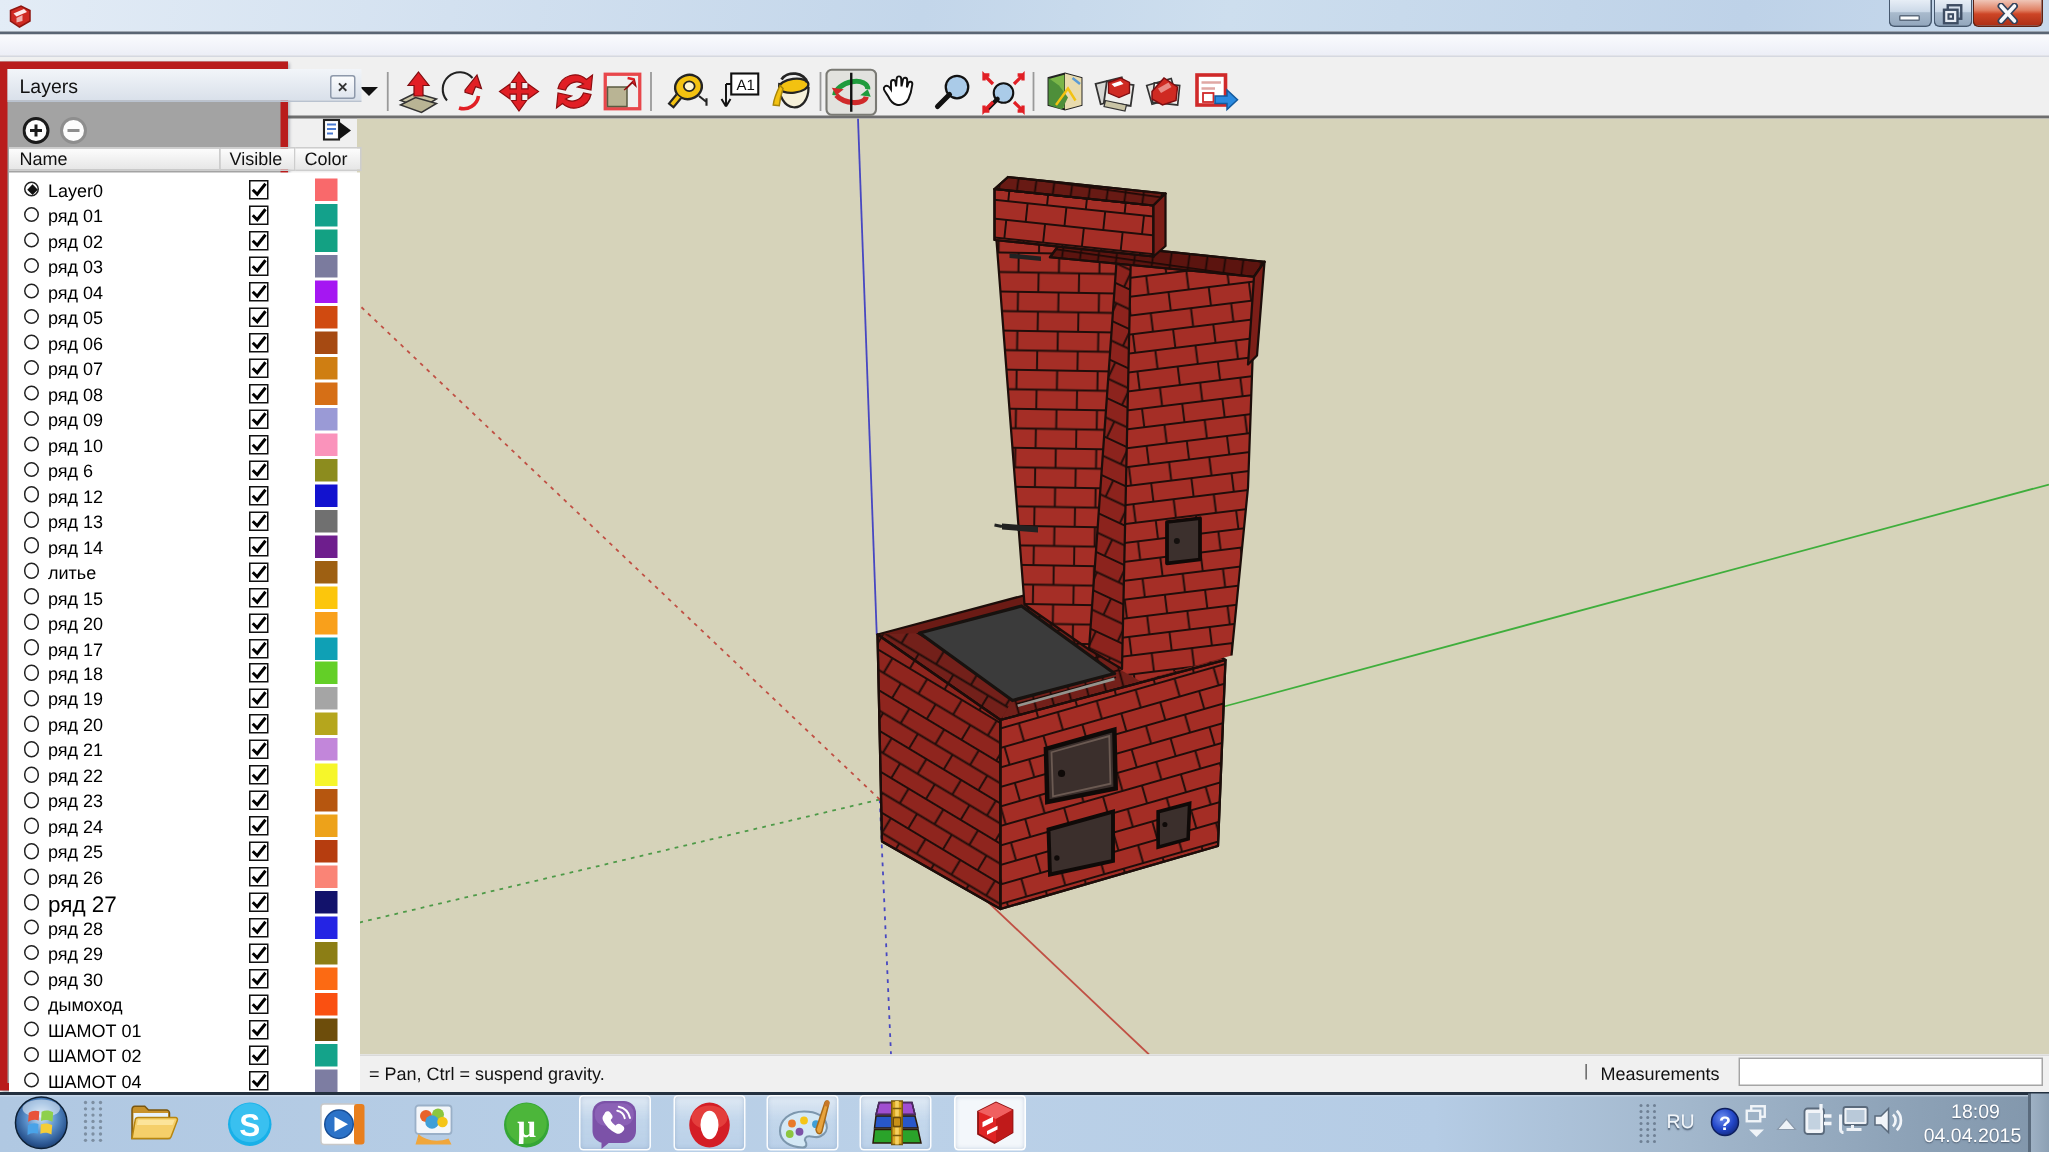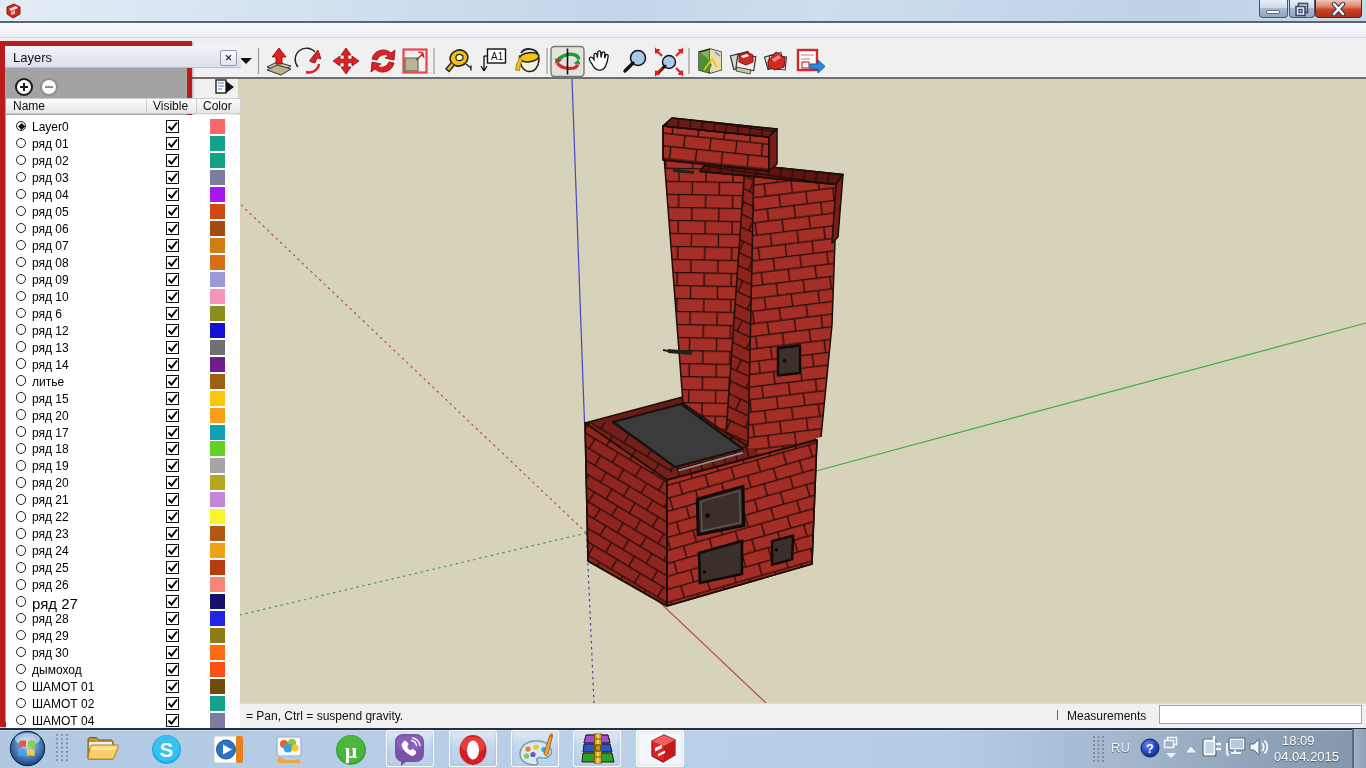--- a/index.html
+++ b/index.html
@@ -734,14 +734,14 @@
 <svg class="abs" style="left:1225px;top:735px" width="22" height="24" viewBox="0 0 22 24">
  <rect x="4" y="3" width="16" height="12" rx="1.5" fill="#eef2f7" stroke="#5a6a7c" stroke-width="1.2"></rect>
  <rect x="6" y="5" width="12" height="8" fill="#b9c9d9"></rect>
  <path d="M10,15 L10,18 M6,18 L16,18" stroke="#eef2f7" stroke-width="2"></path>
  <path d="M2,8 L2,18 C2,20 4,20 4,20" stroke="#eef2f7" stroke-width="2" fill="none"></path>
 </svg>
 <svg class="abs" style="left:1248px;top:736px" width="22" height="22" viewBox="0 0 22 22">
  <path d="M2,8 L6,8 L11,3 L11,19 L6,14 L2,14 Z" fill="#f2f5f9" stroke="#5a6a7c" stroke-width="1"></path>
  <path d="M14,7 A 5.5 5.5 0 0 1 14,15 M16.5,4.5 A 9 9 0 0 1 16.5,17.5" stroke="#f2f5f9" stroke-width="1.8" fill="none"></path>
 </svg>
-<div class="abs" style="left:1282px;top:733px;width:70px;text-align:left;font-size:13px;color:#fff;text-shadow:0 1px 1px #4a5a6e">18:09</div>
-<div class="abs" style="left:1274px;top:749px;width:82px;text-align:left;font-size:13px;color:#fff;text-shadow:0 1px 1px #4a5a6e">04.04.2015</div>
+<div class="abs" style="left:1282px;top:733px;width:70px;text-align:center;font-size:13px;color:#fff;text-shadow:0 1px 1px #4a5a6e">18:09</div>
+<div class="abs" style="left:1274px;top:749px;width:82px;text-align:center;font-size:13px;color:#fff;text-shadow:0 1px 1px #4a5a6e">04.04.2015</div>
 </div>
 </body></html>

